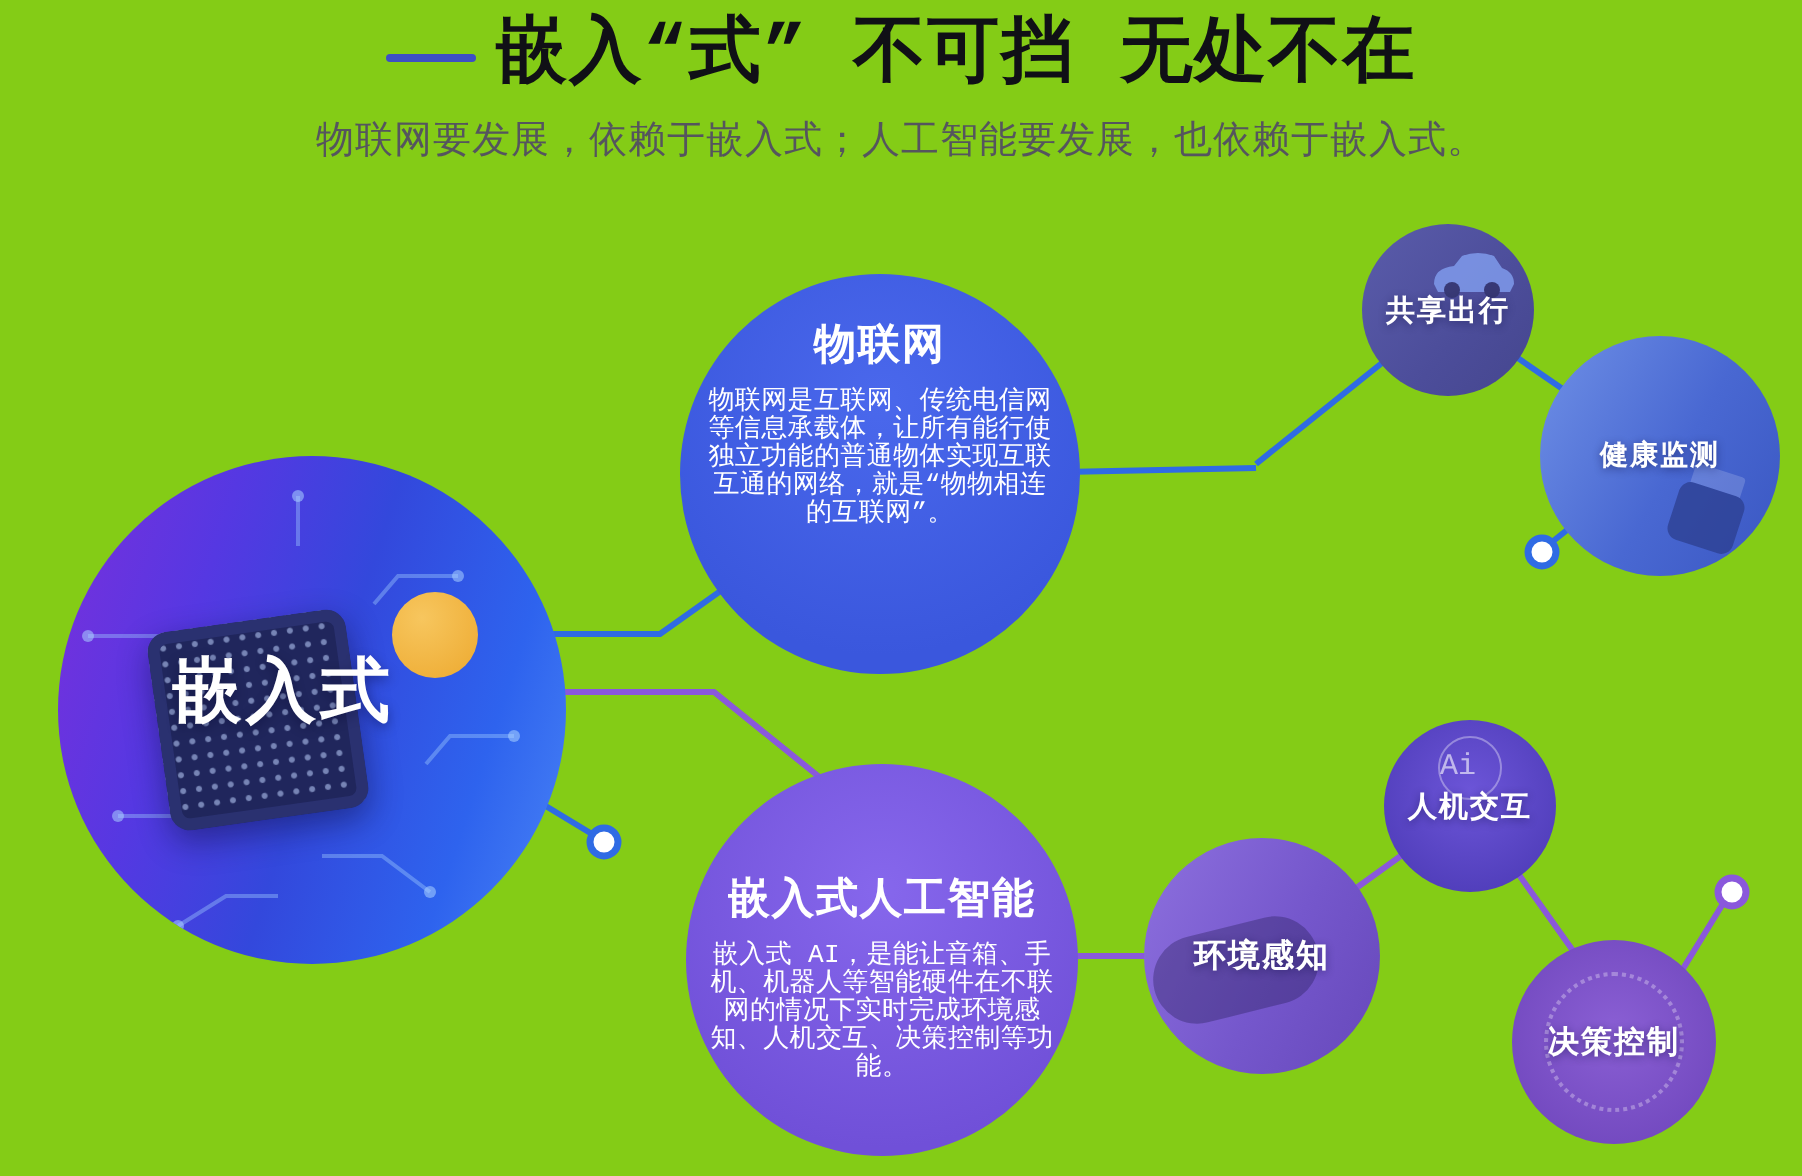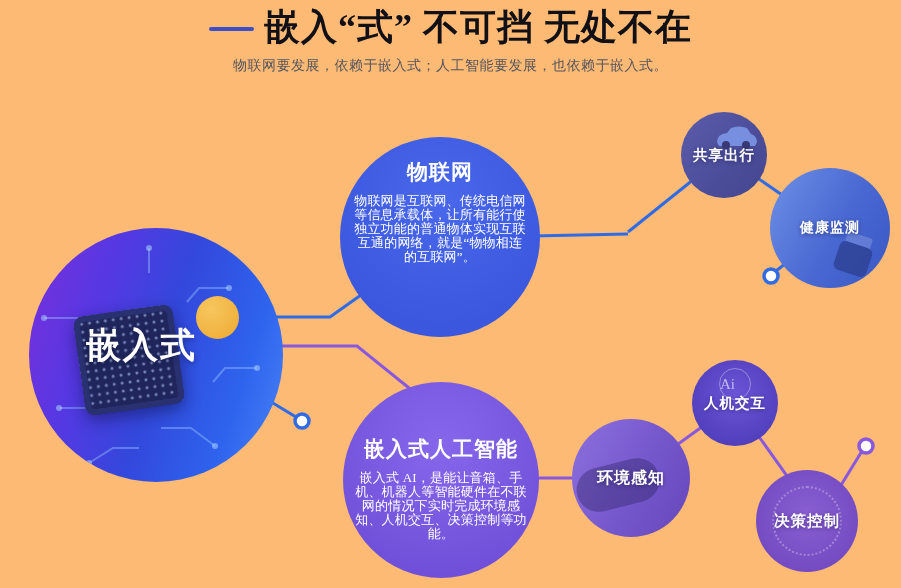--- a/index.html
+++ b/index.html
@@ -1,26 +1,26 @@
 <!DOCTYPE html>
 <html><head>
 <meta charset="utf-8">
 <style>
   html,body { margin:0; padding:0; background:#ffffff; }
   .stage {
     position:relative; width:901px; height:588px; overflow:hidden;
-    background:#fdba74; font-family:Liberation Serif, serif;
+    background:#84cc16; font-family:Liberation Mono, monospace;
   }
 
   
   .header { position:absolute; top:0; left:0; width:100%; text-align:center; z-index:3; }
   .title-row { display:flex; justify-content:center; align-items:center; gap:10px; margin-top:8px; }
   .title-dash { width:45px; height:4px; background:#3d4fc6; border-radius:2px; margin-top:2px; }
   .page-title { font-size:36px; font-weight:bold; color:#101016; letter-spacing:1px; line-height:1.1; }
-  .page-subtitle { margin-top:9px; font-size:14px; color:#55555e; letter-spacing:0.5px; }
+  .page-subtitle { margin-top:9px; font-size:19px; color:#55555e; letter-spacing:0.5px; }
 
   
   .connectors { position:absolute; left:0; top:0; z-index:1; }
 
   
   .circle { position:absolute; border-radius:50%; color:#fff; overflow:hidden; z-index:2;
             display:flex; flex-direction:column; align-items:center; justify-content:center; text-align:center; }
 
   
   .hub {

